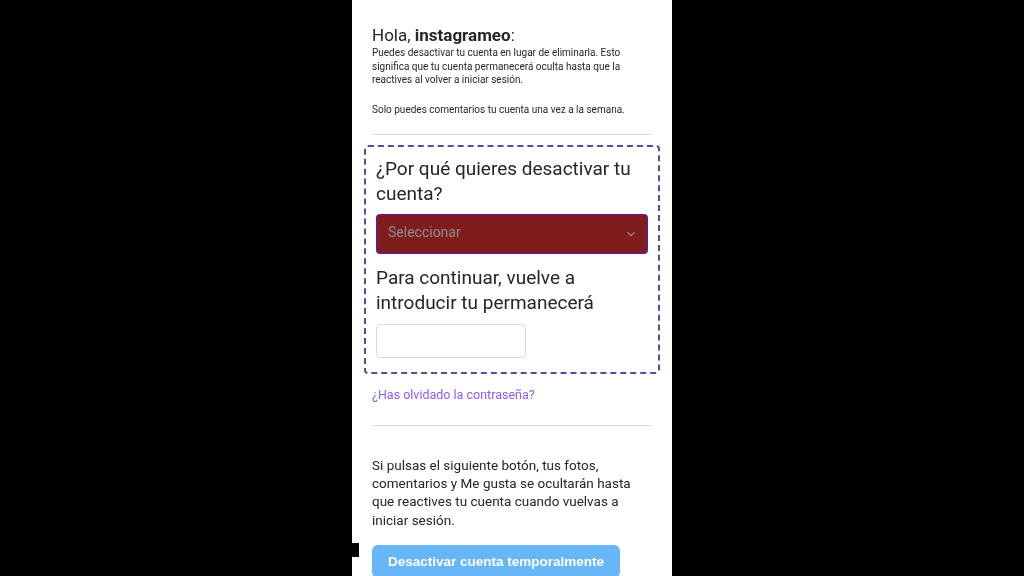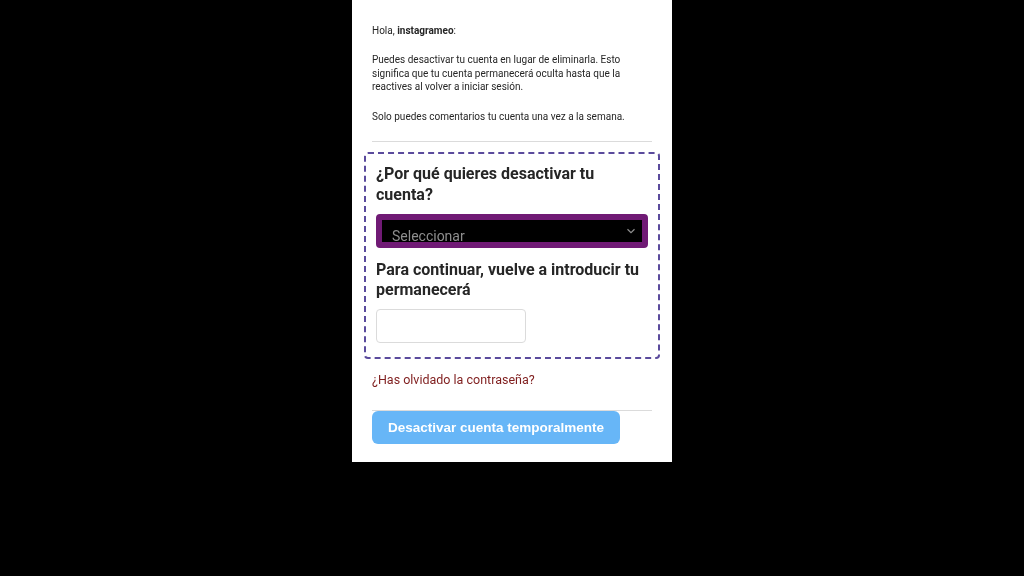--- a/index.html
+++ b/index.html
@@ -19,23 +19,22 @@
       position: relative;
     }
     .panel {
       background: #fff;
       width: 320px;
       margin-top: 0;
       padding: 24px 20px 18px 20px;
       color: #262626;
     }
     .greeting {
-      font-size: 10px;
+      font-size: 17px;
       line-height: 1.3;
-      margin-bottom: 16px;
     }
     .greeting .name {
       font-weight: 700;
     }
     .para {
       font-size: 10px;
       line-height: 1.35;
       margin-bottom: 16px;
     }
     .divider {
@@ -46,36 +45,36 @@
     .highlight-box {
       border: 2px dashed #5a4a9c;
       border-radius: 4px;
       padding: 10px 10px 14px 10px;
       margin-top: 10px;
       margin-bottom: 10px;
       margin-left: -8px;
       margin-right: -8px;
     }
     .q-label {
-      font-size: 16px;
-      font-weight: 700;
+      font-size: 19px;
+      font-weight: 400;
       margin-bottom: 8px;
       line-height: 1.3;
     }
     .select-wrap {
       position: relative;
       width: 100%;
       margin-bottom: 12px;
     }
     .select {
       width: 100%;
-      height: 34px;
-      border: 6px solid #701a75;
+      height: 40px;
+      border: 2px solid #701a75;
       border-radius: 4px;
-      background: #000000;
+      background: #7f1d1d;
       padding: 0 30px 0 10px;
       font-size: 14px;
       color: #8e8e8e;
       appearance: none;
       -webkit-appearance: none;
       cursor: pointer;
       line-height: 32px;
     }
     .chevron {
       position: absolute;
@@ -94,21 +93,21 @@
       width: 150px;
       height: 34px;
       border: 1px solid #dbdbdb;
       border-radius: 4px;
       background: #fff;
       padding: 0 10px;
       font-size: 14px;
     }
     .forgot-link {
       font-size: 12.5px;
-      color: #7f1d1d;
+      color: #8b5cf6;
       text-decoration: none;
       display: inline-block;
       margin-top: 2px;
       cursor: pointer;
     }
     .warn {
       font-size: 13.5px;
       line-height: 1.35;
       margin-top: 30px;
       margin-bottom: 16px;
@@ -161,18 +160,19 @@
     </div>
 
     <p class="q-label">Para continuar, vuelve a introducir tu permanecerá</p>
     <input type="password" class="pw-input" style="">
   </div>
 
   <a class="forgot-link">¿Has olvidado la contraseña?</a>
 
   <hr class="divider" style="margin-top:22px">
 
+  <p class="warn">Si pulsas el siguiente botón, tus fotos, comentarios y Me gusta se ocultarán hasta que reactives tu cuenta cuando vuelvas a iniciar sesión.</p>
 
   <button class="primary-btn">Desactivar cuenta temporalmente</button>
 
 </div>
 
 <div class="dot"></div>
 
 </body></html>

